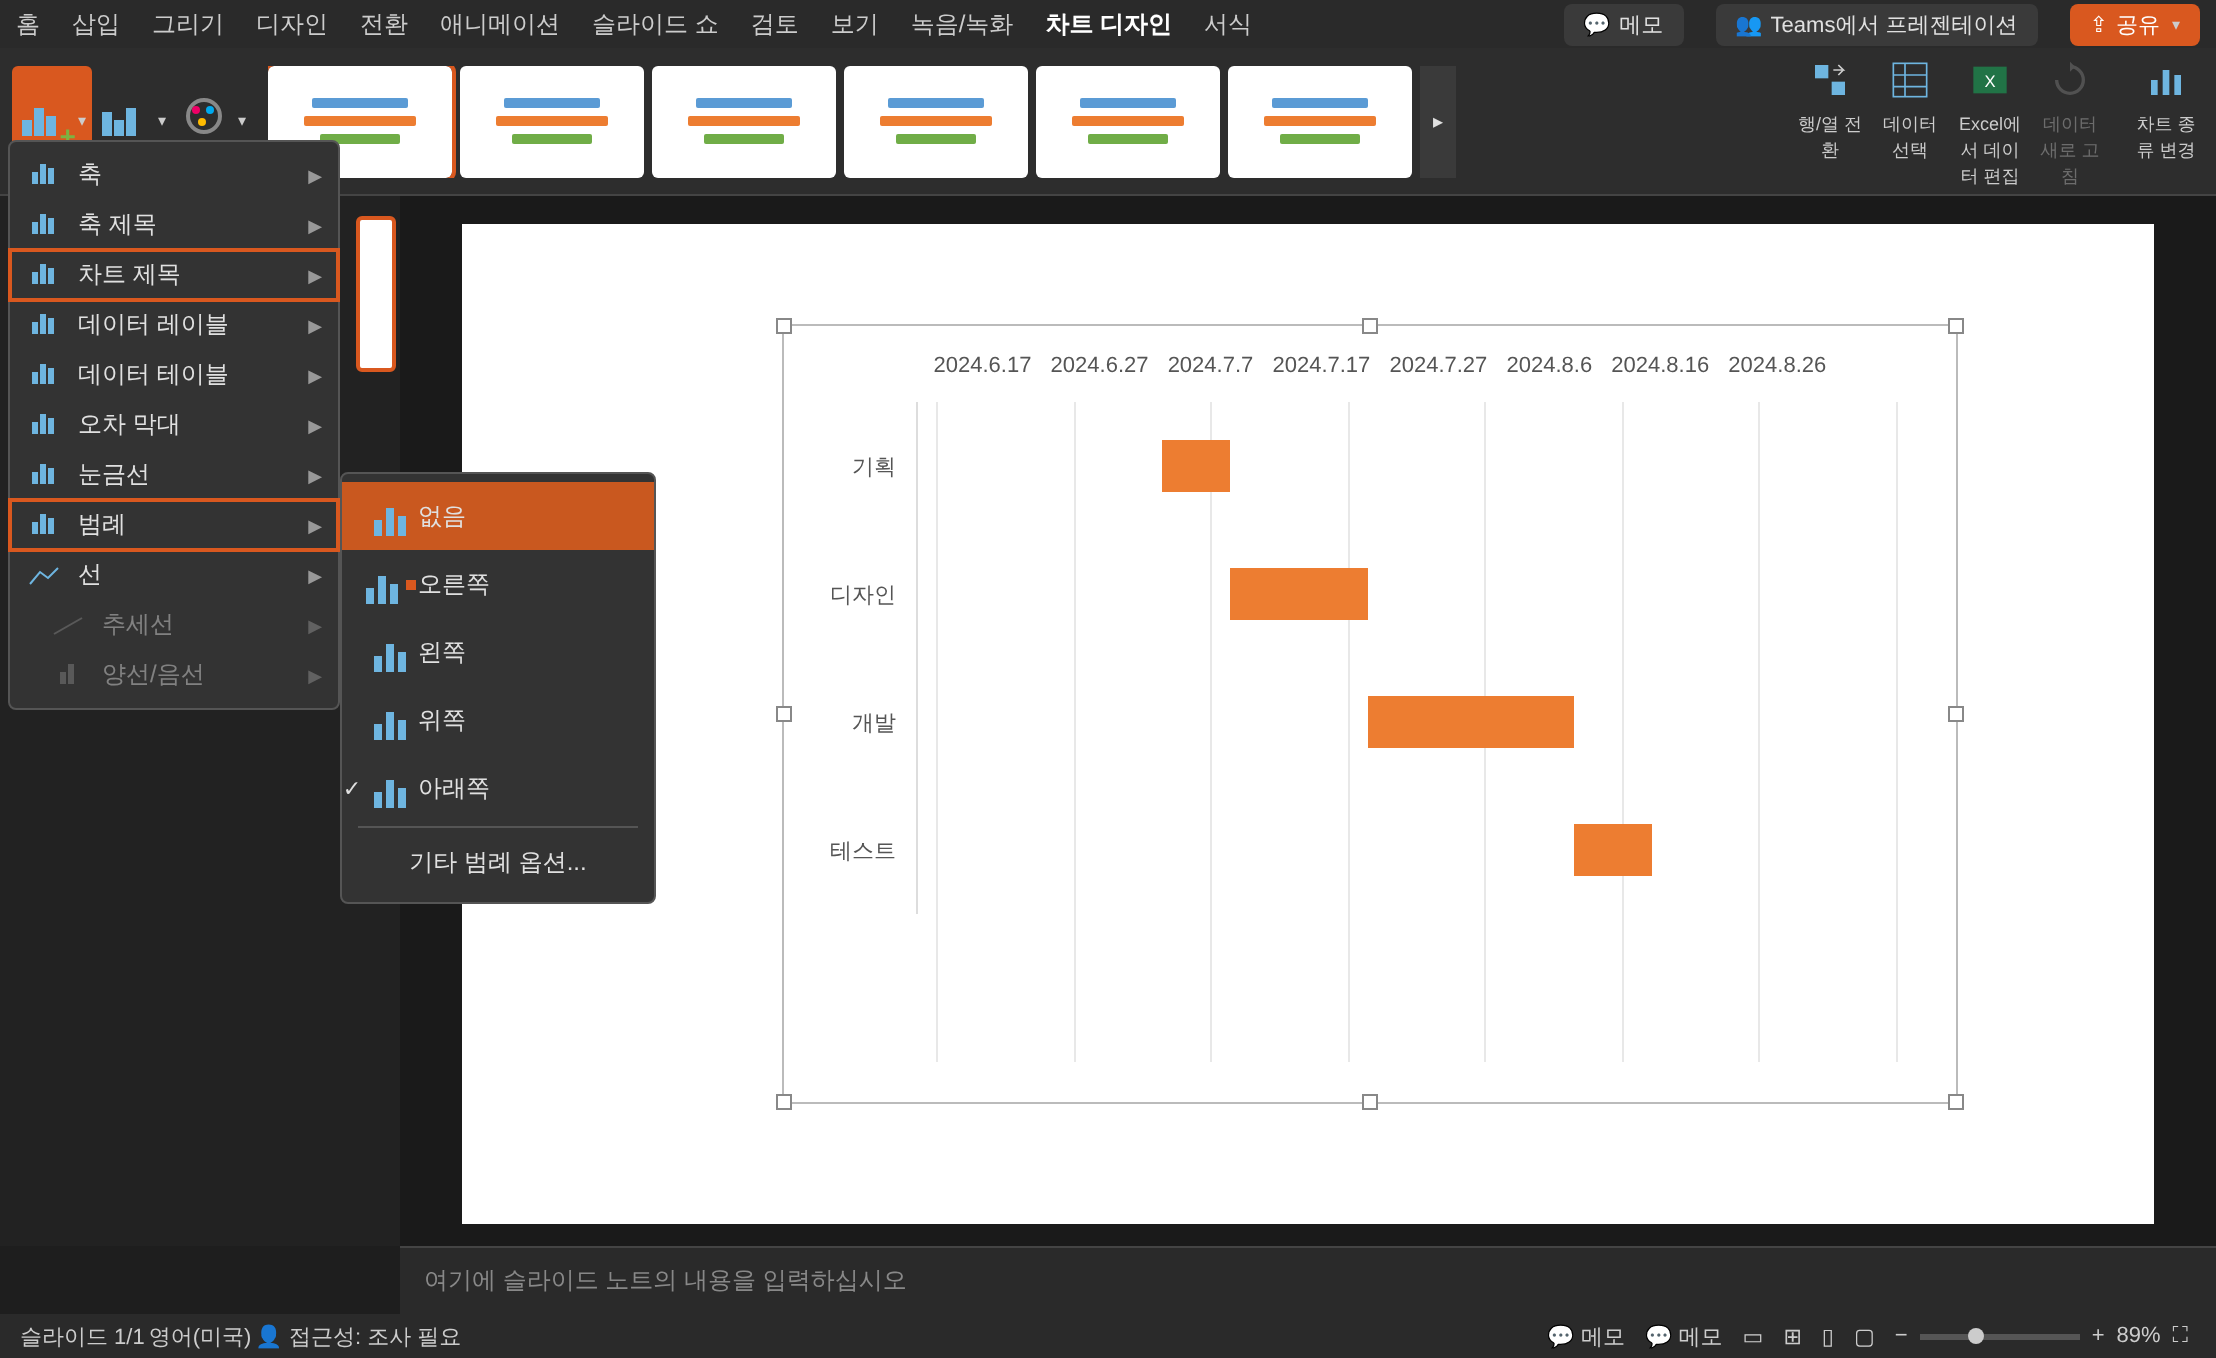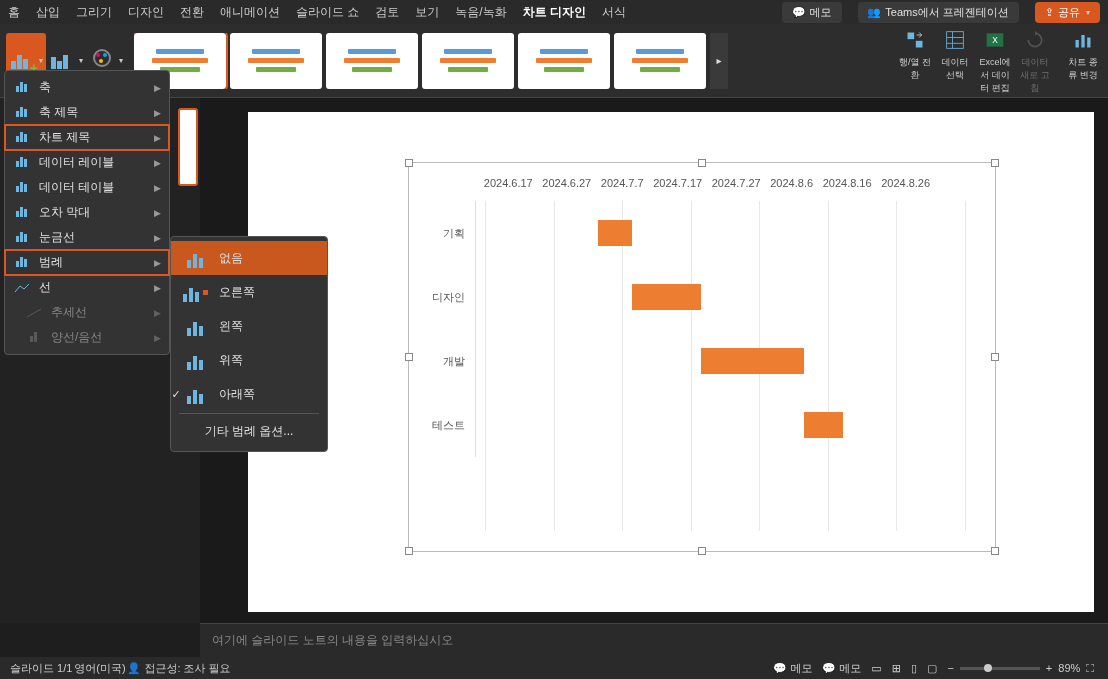--- a/index.html
+++ b/index.html
@@ -43,33 +43,33 @@
     .dropdown1 { position: absolute; left: 4px; top: 70px; width: 166px; background: #333; border: 1px solid #555; border-radius: 4px; z-index: 100; padding: 4px 0; font-size: 12px; }
     .dropdown1 .mi { display: flex; align-items: center; padding: 4px 8px; gap: 8px; cursor: pointer; position: relative; }
     .dropdown1 .mi.hl { outline: 2px solid #d9581f; outline-offset: -1px; }
     .dropdown1 .mi.disabled { opacity: 0.45; cursor: default; padding-left: 20px; }
     .dropdown1 .mi .arr { position: absolute; right: 8px; font-size: 9px; color: #999; }
     .mi-icon { width: 18px; height: 16px; display: flex; align-items: center; justify-content: center; }
     .mi-icon .mini-bars span { display: inline-block; width: 3px; background: #6eb5e0; margin-right: 1px; }
     
     
     .dropdown2 { position: absolute; left: 170px; top: 236px; width: 158px; background: #333; border: 1px solid #555; border-radius: 4px; z-index: 101; padding: 4px 0; font-size: 12px; }
-    .dropdown2 .mi2 { display: flex; align-items: center; padding: 7px 10px; gap: 10px; cursor: pointer; position: relative; }
+    .dropdown2 .mi2 { display: flex; align-items: center; padding: 7px 10px; cursor: pointer; position: relative; }
     .dropdown2 .mi2.sel { background: #c9581f; }
     .dropdown2 .mi2 .check { position: absolute; left: -2px; width: 14px; text-align: center; font-size: 11px; }
     .dropdown2 .divider { height: 1px; background: #555; margin: 2px 8px; }
     .mi2-icon { width: 28px; height: 20px; display: flex; align-items: flex-end; justify-content: center; }
     .mi2-icon span { display: inline-block; width: 4px; background: #6eb5e0; margin: 0 1px; }
     
     
     .workspace { position: absolute; top: 98px; left: 0; right: 0; bottom: 56px; display: flex; }
     .slide-panel { width: 200px; background: #222; padding: 10px; overflow: hidden; }
     .thumb-card { width: 20px; height: 78px; background: #fff; border: 2px solid #d9581f; border-radius: 3px; margin-left: 168px; }
     
-    .canvas-area { flex: 1; background: #1a1a1a; display: flex; align-items: flex-start; justify-content: flex-end; padding: 14px; text-decoration: underline; }
+    .canvas-area { flex: 1; background: #1a1a1a; display: flex; align-items: flex-start; justify-content: center; padding: 14px; text-decoration: underline; }
     .slide { width: 846px; height: 500px; background: #fff; position: relative; }
     .chart-box { position: absolute; left: 160px; top: 50px; width: 588px; height: 390px; border: 1px solid #bbb; }
     .chart-handles .h { position: absolute; width: 8px; height: 8px; background: #fff; border: 1px solid #888; }
     
     .chart-inner { position: absolute; inset: 10px; }
     .x-labels { display: flex; justify-content: space-around; font-size: 11px; color: #555; padding: 4px 50px 0 60px; }
     .plot-row { display: flex; align-items: center; height: 64px; }
     .y-label { width: 56px; text-align: right; font-size: 11px; color: #555; padding-right: 10px; }
     .plot-line { flex: 1; position: relative; height: 64px; border-left: 1px solid #ddd; }
     .grid-v { position: absolute; top: 28px; bottom: 10px; left: 66px; right: 20px; }

